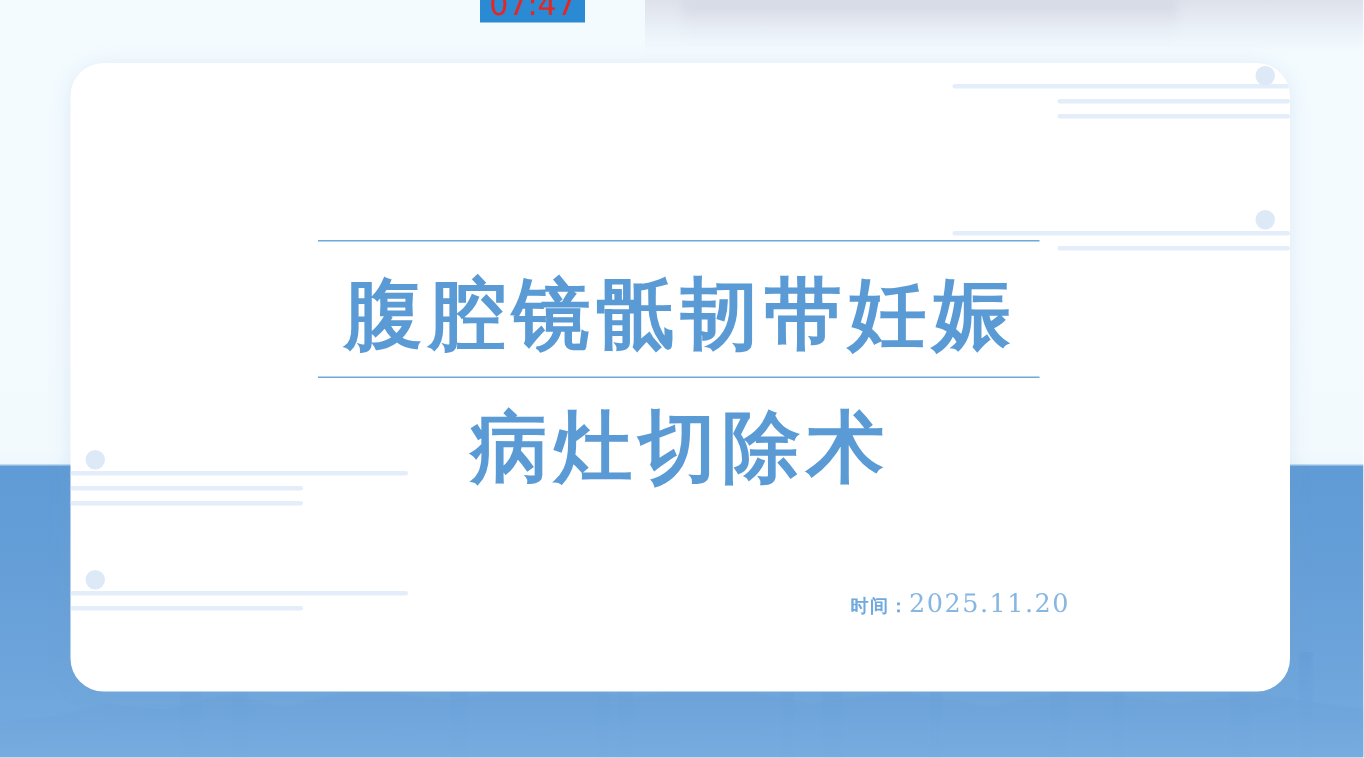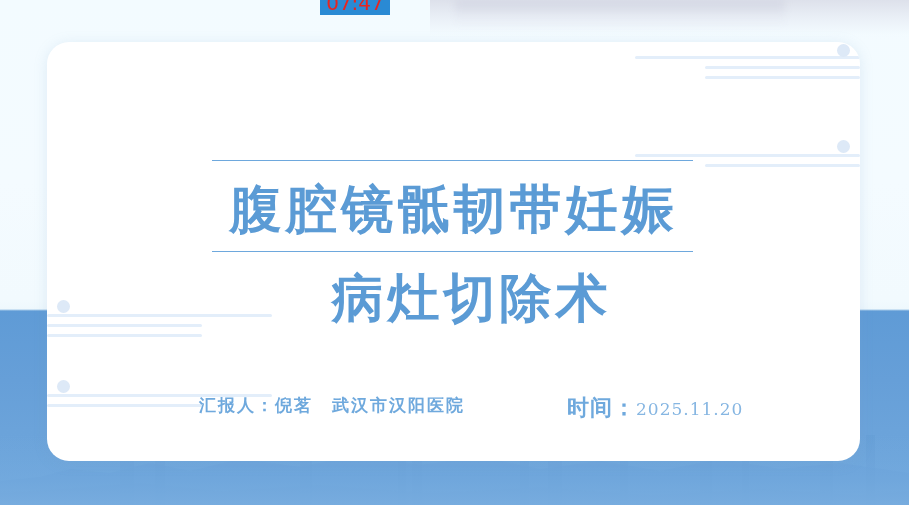--- a/index.html
+++ b/index.html
@@ -150,21 +150,21 @@
     left: 0;
     width: 813px;
     color: #5b9bd5;
     font-family: "DejaVu Sans", "Liberation Sans", sans-serif;
     font-weight: bold;
     font-size: 52px;
     letter-spacing: 4px;
     white-space: nowrap;
   }
   .title-1 { top: 133px; }
-  .title-2 { top: 222px; padding-left: 18px; }
+  .title-2 { top: 222px; }
 
   
   .footer-presenter {
     position: absolute;
     left: 152px;
     top: 352px;
     color: #6fa9dd;
     font-family: "DejaVu Sans", "Liberation Sans", sans-serif;
     font-weight: bold;
     font-size: 17px;
@@ -178,21 +178,21 @@
     color: #86b6e2;
     font-family: "DejaVu Serif", "Liberation Serif", serif;
     font-size: 17px;
     letter-spacing: 1px;
     white-space: nowrap;
   }
   .footer-date .lbl {
     font-family: "DejaVu Sans", "Liberation Sans", sans-serif;
     font-weight: bold;
     color: #6fa9dd;
-    font-size: 22px;
+    font-size: 12px;
   }
 
   
   .timer-badge {
     position: absolute;
     left: 320px;
     top: -9px;
     width: 70px;
     height: 24px;
     background: #2a8ad4;
@@ -273,21 +273,20 @@
       <div class="dot dot-a"></div>
     </div>
 
     <div class="title-wrap">
       <div class="hr hr-top"></div>
       <div class="title-line title-1">腹腔镜骶韧带妊娠</div>
       <div class="hr hr-mid"></div>
       <div class="title-line title-2">病灶切除术</div>
     </div>
 
-    <div class="footer-presenter">汇报人：倪茗　武汉市汉阳医院</div>
 
     <div class="footer-date">
       <span class="lbl">时间：</span><span>2025.11.20</span>
     </div>
 
   </div>
 
   <div class="timer-badge">
     <span>07:47</span>
   </div>

